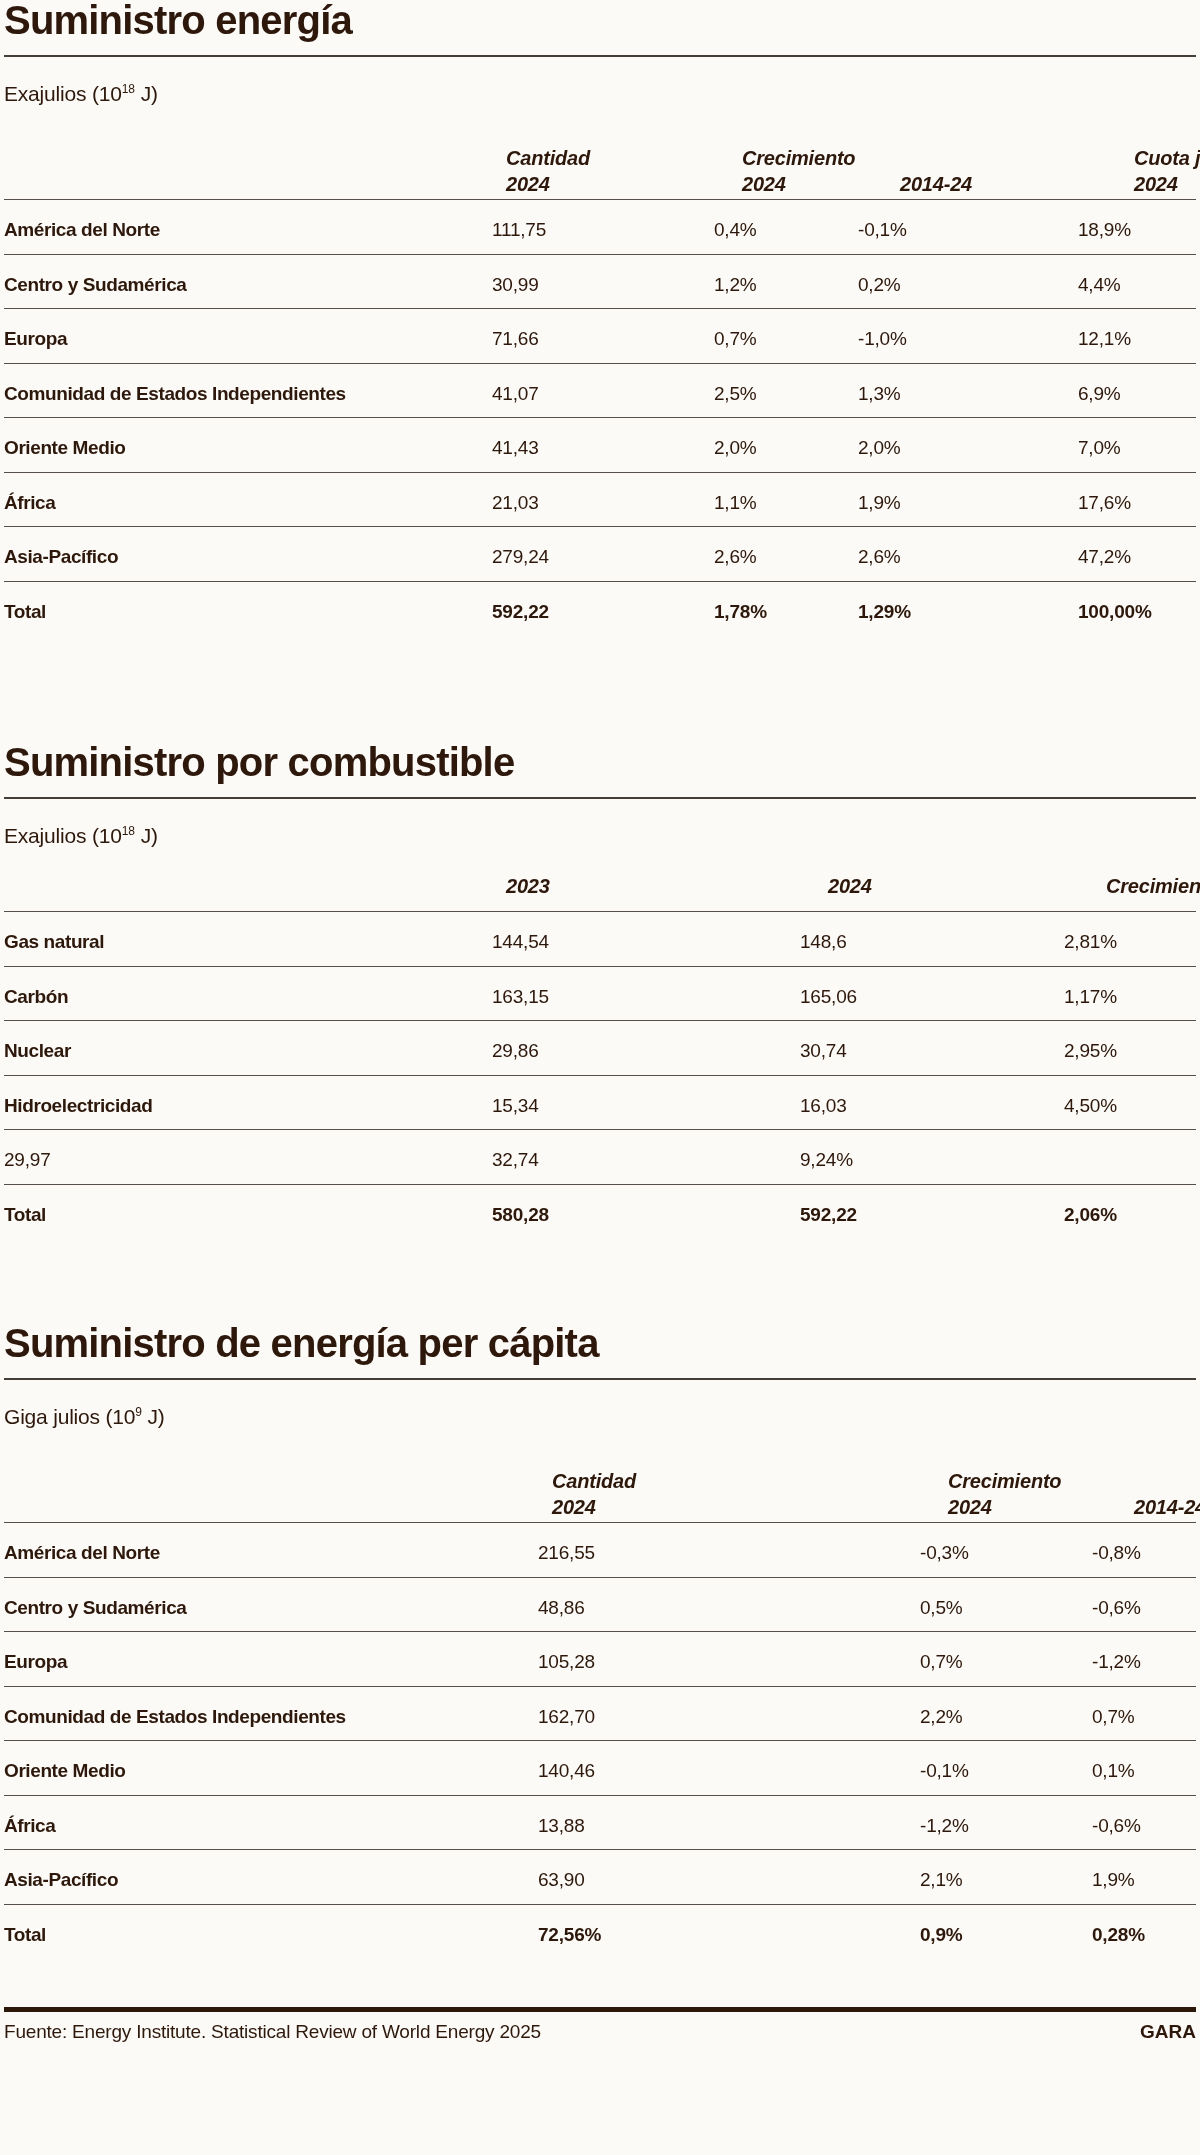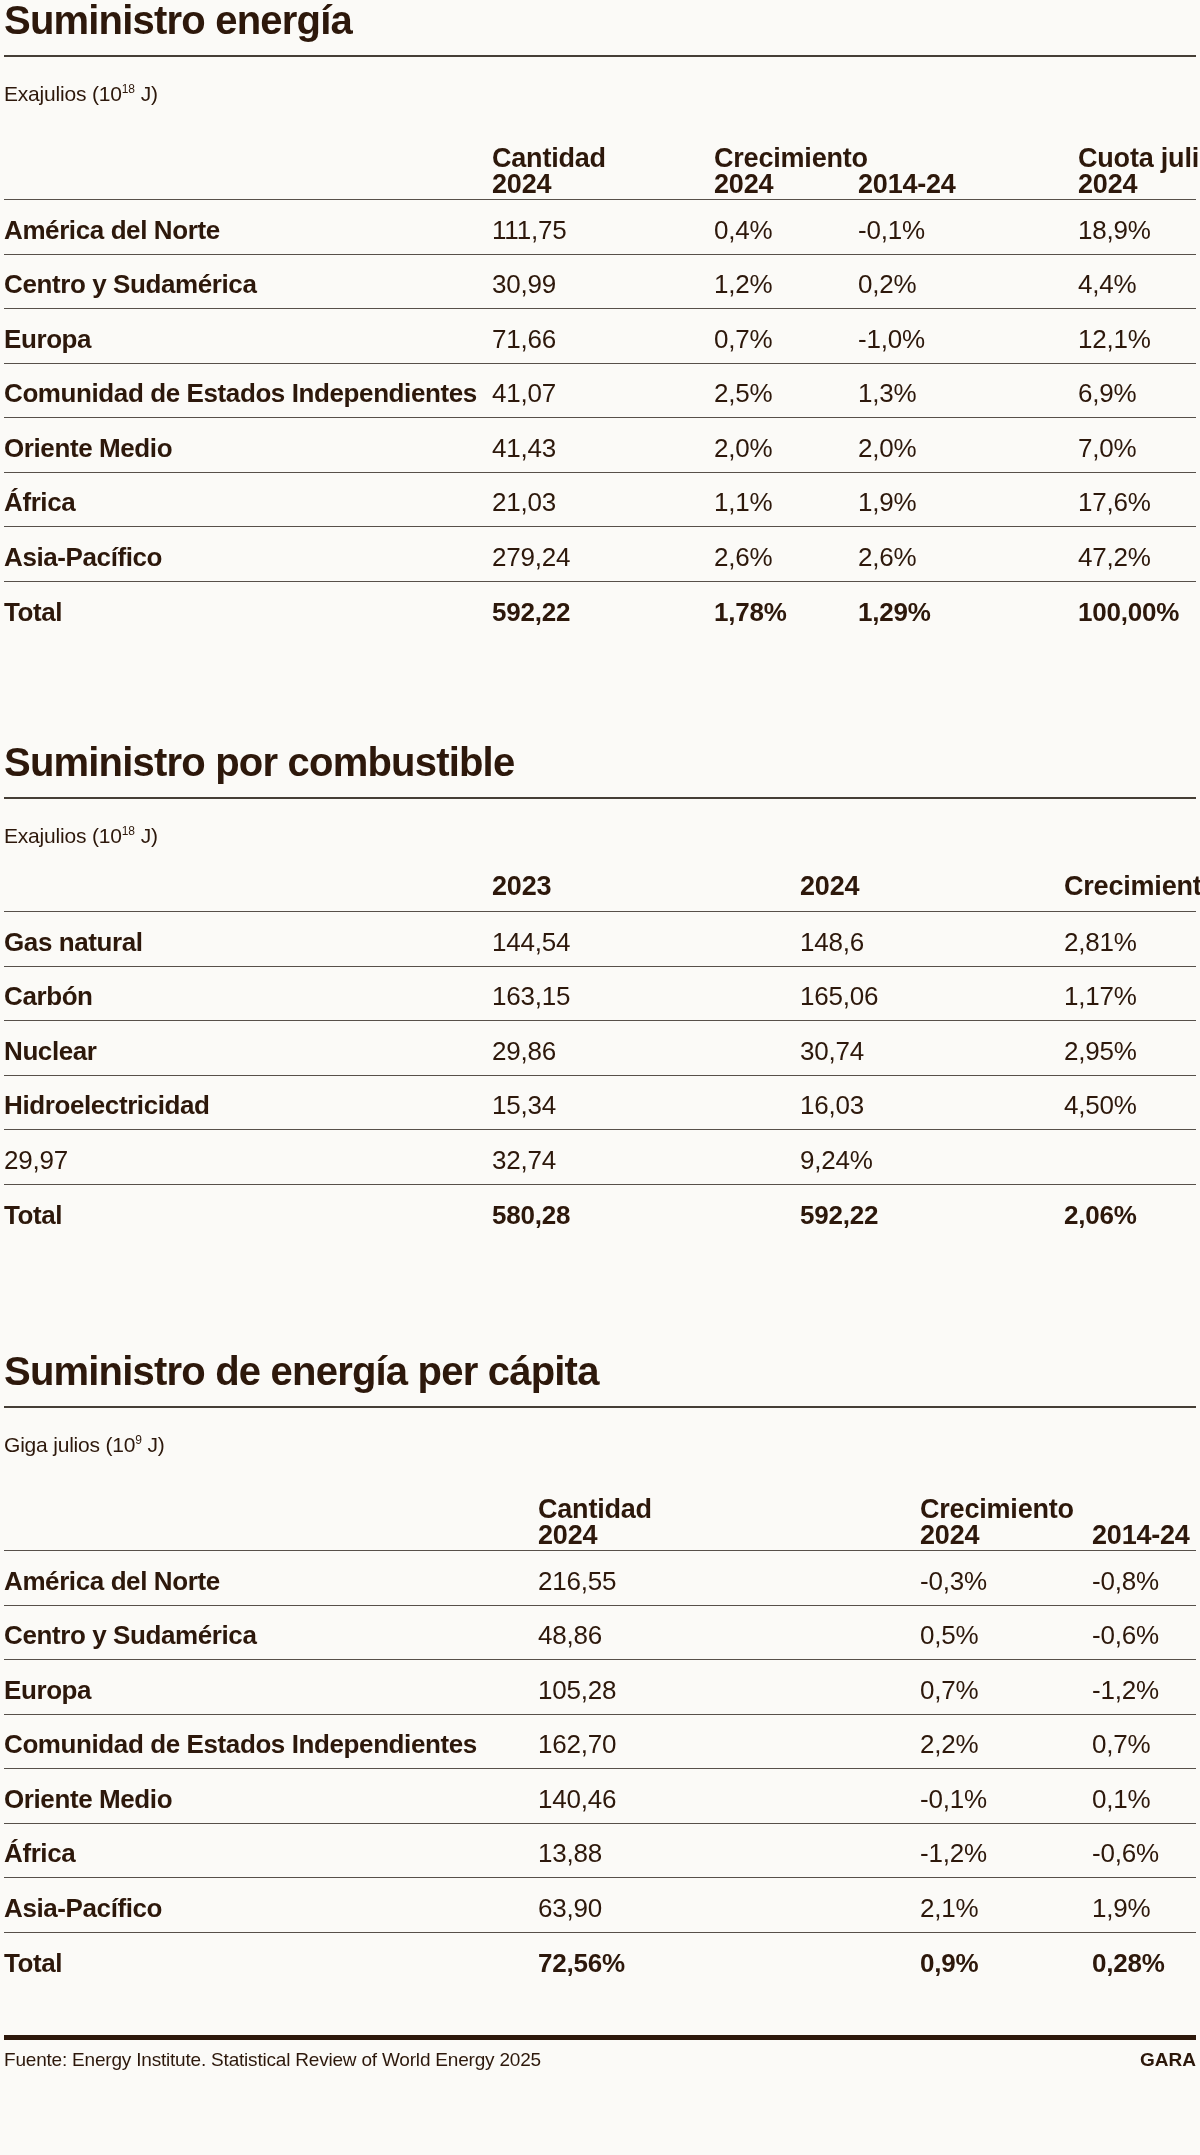--- a/index.html
+++ b/index.html
@@ -17,50 +17,52 @@
   .title {
     margin: 0;
     font-size: 40px;
     line-height: 40px;
     font-weight: 700;
     letter-spacing: -0.8px;
     padding-bottom: 15px;
     border-bottom: 2.5px solid #453e36;
   }
   section.s1 .title { margin-top: 106px; }
-  section.s2 .title { margin-top: 112px; }
+  section.s2 .title { margin-top: 84px; }
   .unit {
     margin-top: 19px;
     font-size: 21px;
     line-height: 26px;
     font-weight: 400;
   }
   .unit sup { font-size: 12px; letter-spacing: 0; }
   .grid { display: grid; }
   .s0 .grid { grid-template-columns: 488px 222px 144px 220px 118px; }
   .s1 .grid { grid-template-columns: 488px 308px 264px 132px; }
   .s2 .grid { grid-template-columns: 534px 382px 172px 104px; }
   .thead {
     align-items: end;
+    font-style: italic;
     font-weight: 700;
-    font-size: 27px;
+    font-size: 20px;
     line-height: 26px;
     padding-bottom: 2px;
     border-bottom: 1.5px solid #57504a;
+    gap: 14px;
   }
   .s0 .thead { margin-top: 38px; }
   .s1 .thead { margin-top: 24px; padding-bottom: 12px; }
   .s2 .thead { margin-top: 38px; }
   .row {
     box-sizing: border-box;
     height: 54.5px;
     align-items: center;
     padding-top: 7px;
     border-bottom: 1.5px solid #57504a;
-    font-size: 26px;
+    font-size: 19px;
   }
   .row.total { border-bottom: none; }
   .row .label { font-weight: 700; letter-spacing: -0.4px; padding-right: 10px; }
   .row.total .cell { font-weight: 700; }
   .cell, .hcell { text-align: left; white-space: nowrap; }
   .footer-rule {
     margin-top: 48px;
     height: 5px;
     background: #2d180b;
   }

